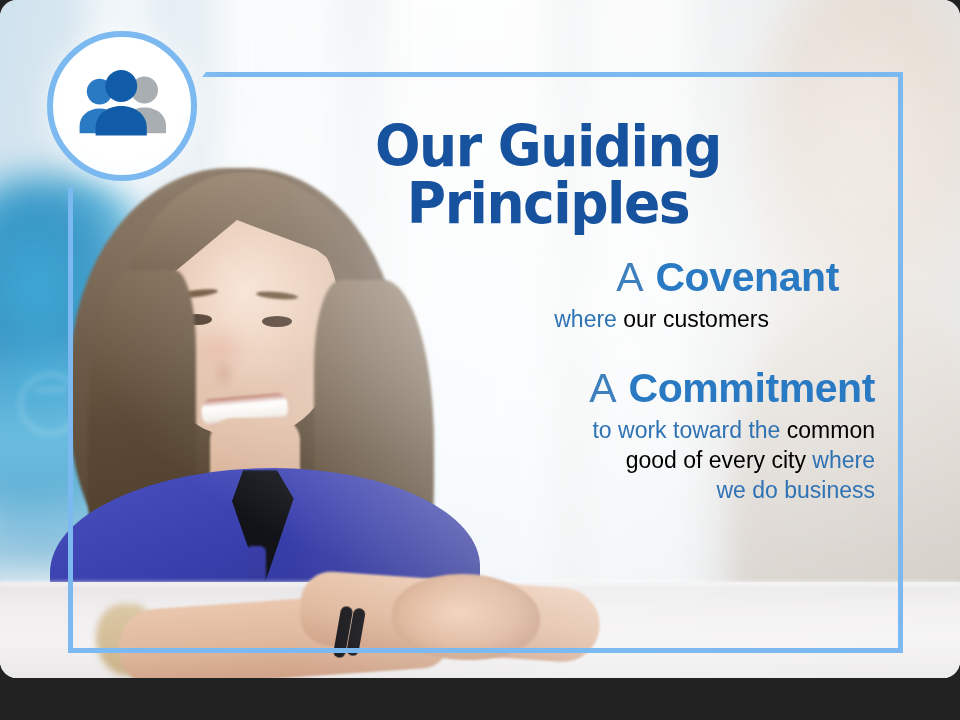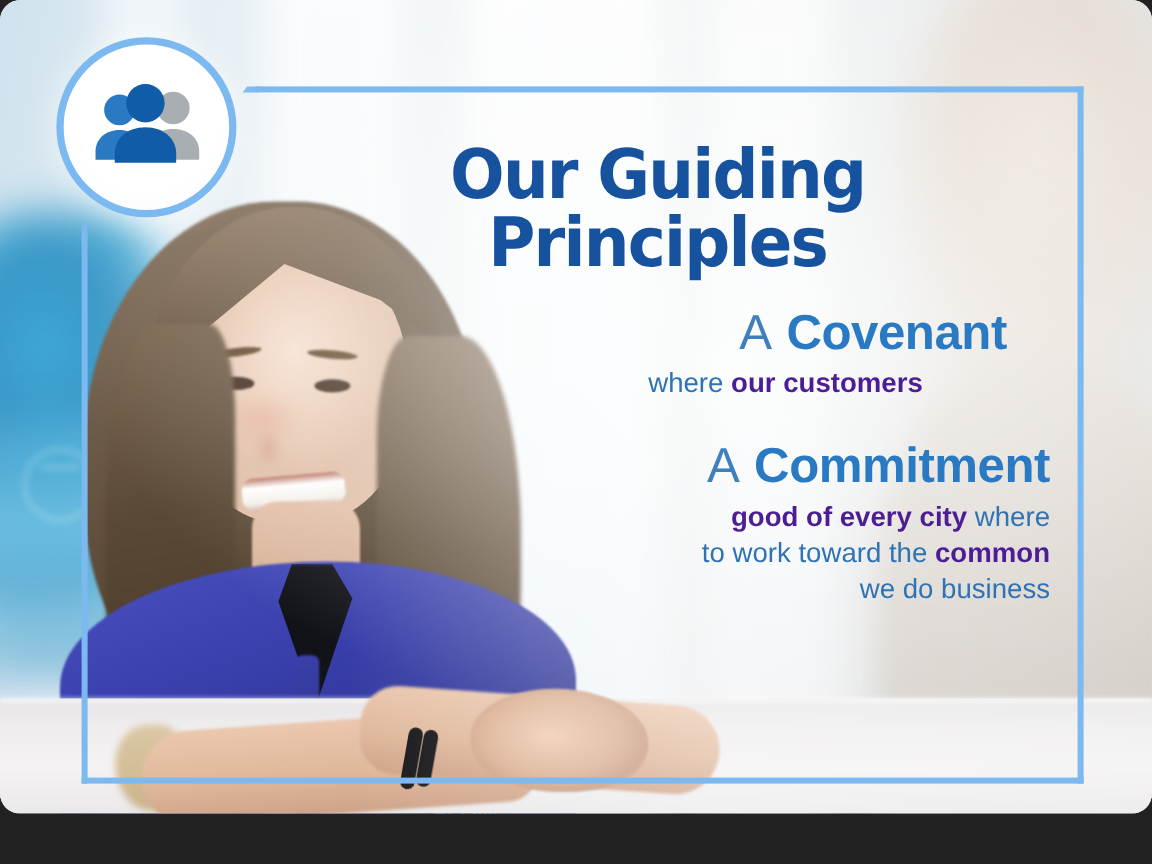--- a/index.html
+++ b/index.html
@@ -279,21 +279,21 @@
     white-space:nowrap;
   }
   .p-head .art{ font-weight:400; color:#3e7fbd; letter-spacing:.5px; }
   .p-head .key{ font-weight:700; color:#2a7ac3; letter-spacing:-.4px; }
   .p-sub{
     font-family:"Liberation Sans", sans-serif;
     font-size:23px; line-height:1.30;
     color:#2f73b4;
     margin-top:6px;
   }
-  .p-sub b{ font-weight:700; color:#4c1d95; }
+  .p-sub b{ font-weight:400; color:#000000; }
 
   .pr1{ margin-top:24px; padding-right:44px; }
   .pr2{ margin-top:28px; padding-right:18px; }
   .pr3{ margin-top:32px; padding-right:8px; }
   .pr1 .p-sub{ padding-right:70px; }
   .pr2 .p-sub{ padding-right:28px; }
   .pr3 .p-sub{ padding-right:0px; }
 </style>
 </head>
 <body>
@@ -393,20 +393,20 @@
       </div>
     </div>
 
 
     <div class="principle pr3">
       <div class="p-head">
         <span class="art">A</span>
         <span class="key">Commitment</span>
       </div>
       <div class="p-sub">
+        <div><span>to work toward the </span><b>common</b></div>
         <div><b>good of every city</b><span> where</span></div>
-        <div><span>to work toward the </span><b>common</b></div>
         <div><span>we do business</span></div>
       </div>
     </div>
 
   </div>
 </div>
 
 </body></html>

